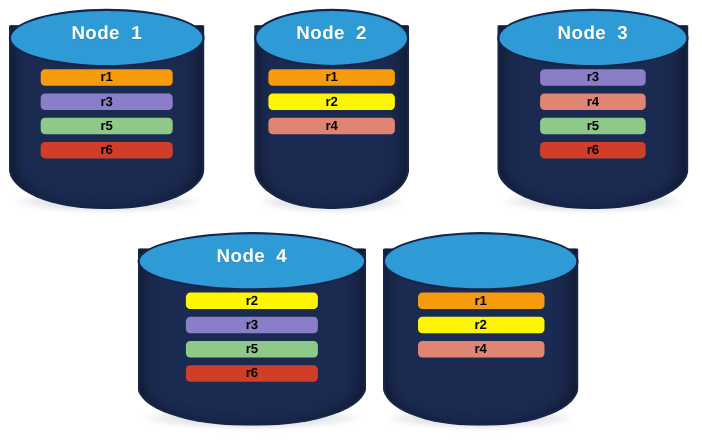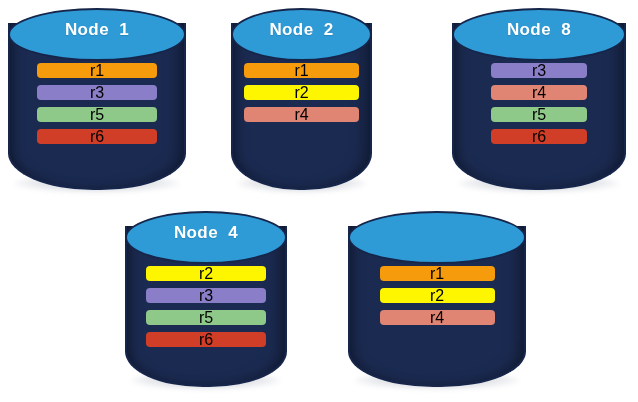--- a/index.html
+++ b/index.html
@@ -85,22 +85,22 @@
     right: 0;
     z-index: 4;
     display: flex;
     flex-direction: column;
     align-items: center;
   }
   .replica-bar {
     height: 15px;
     border-radius: 4px;
     color: #000000;
-    font-size: 16px;
-    font-weight: normal;
+    font-size: 12px;
+    font-weight: bold;
     line-height: 15px;
     text-align: center;
     margin-bottom: 7px;
     box-sizing: border-box;
   }
   .replica-bar:last-child { margin-bottom: 0; }
 </style>
 </head>
 <body>
 
@@ -125,29 +125,29 @@
       <div class="replica-list" style="top: 55px;">
         <div class="replica-bar" style="width: 115px; background: rgb(245, 155, 12); color: rgb(0, 0, 0);">r1</div>
         <div class="replica-bar" style="width: 115px; background: rgb(253, 246, 0); color: rgb(0, 0, 0);">r2</div>
         <div class="replica-bar" style="width: 115px; background: rgb(224, 133, 115); color: rgb(0, 0, 0);">r4</div>
       </div>
     </div>
     <div class="node" style="left: 452px; top: 8px; width: 174px; height: 182px;">
       <div class="cyl-shadow"></div>
       <div class="cyl-body" style="background: rgb(27, 42, 81); border-color: rgb(22, 37, 74);"></div>
       <div class="cyl-top" style="background: rgb(46, 154, 214); border-color: rgb(22, 37, 74);"></div>
-      <div class="cyl-title" style="color: rgb(255, 255, 255);">Node  8</div>
+      <div class="cyl-title" style="color: rgb(255, 255, 255);">Node  3</div>
       <div class="replica-list" style="top: 55px;">
         <div class="replica-bar" style="width: 96px; background: rgb(139, 126, 200); color: rgb(0, 0, 0);">r3</div>
         <div class="replica-bar" style="width: 96px; background: rgb(224, 133, 115); color: rgb(0, 0, 0);">r4</div>
         <div class="replica-bar" style="width: 96px; background: rgb(143, 201, 138); color: rgb(0, 0, 0);">r5</div>
         <div class="replica-bar" style="width: 96px; background: rgb(209, 62, 40); color: rgb(0, 0, 0);">r6</div>
       </div>
     </div>
-    <div class="node" style="left: 125px; top: 211px; width: 162px; height: 176px;">
+    <div class="node" style="left: 125px; top: 211px; width: 208px; height: 176px;">
       <div class="cyl-shadow"></div>
       <div class="cyl-body" style="background: rgb(27, 42, 81); border-color: rgb(22, 37, 74);"></div>
       <div class="cyl-top" style="background: rgb(46, 154, 214); border-color: rgb(22, 37, 74);"></div>
       <div class="cyl-title" style="color: rgb(255, 255, 255);">Node  4</div>
       <div class="replica-list" style="top: 55px;">
         <div class="replica-bar" style="width: 120px; background: rgb(253, 246, 0); color: rgb(0, 0, 0);">r2</div>
         <div class="replica-bar" style="width: 120px; background: rgb(139, 126, 200); color: rgb(0, 0, 0);">r3</div>
         <div class="replica-bar" style="width: 120px; background: rgb(143, 201, 138); color: rgb(0, 0, 0);">r5</div>
         <div class="replica-bar" style="width: 120px; background: rgb(209, 62, 40); color: rgb(0, 0, 0);">r6</div>
       </div>

